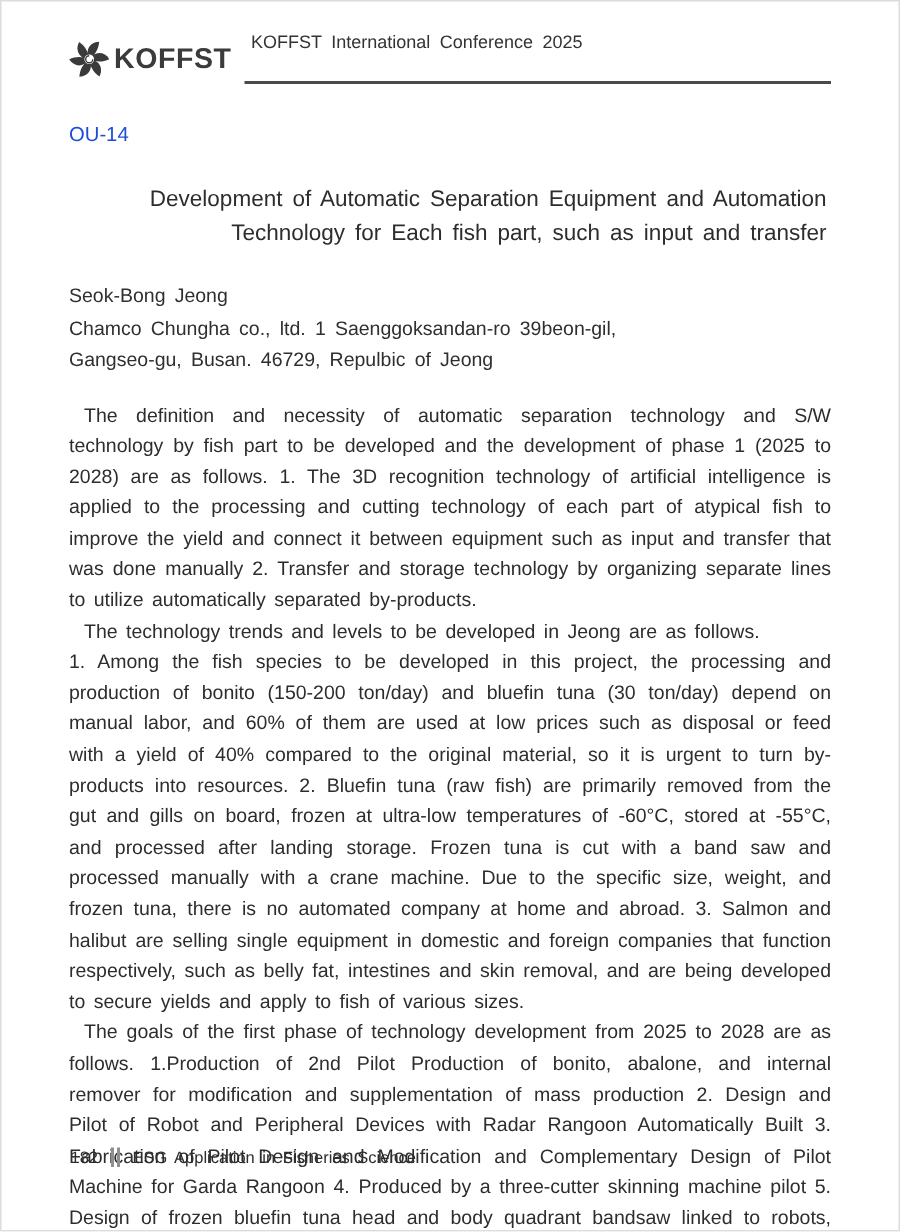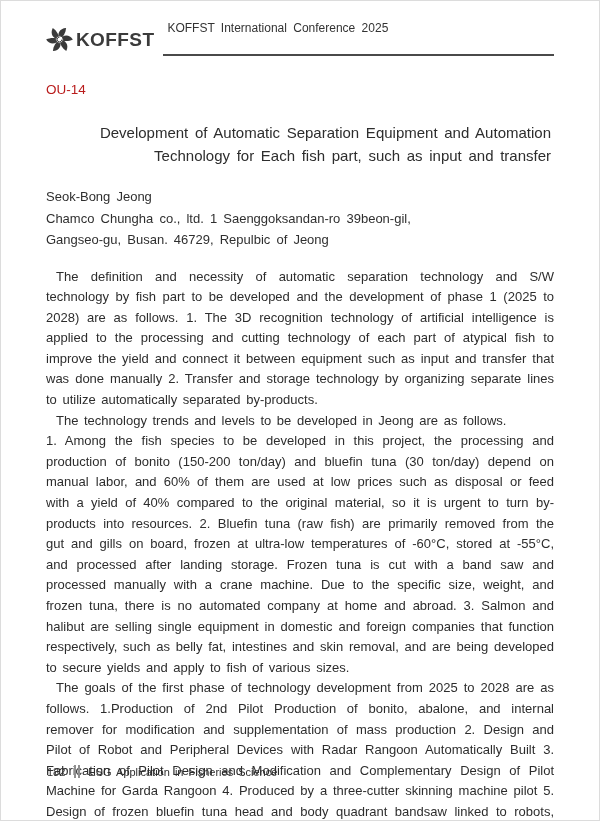--- a/index.html
+++ b/index.html
@@ -44,21 +44,21 @@
     font-size: 12px;
     color: #333333;
     white-space: nowrap;
     word-spacing: 3px;
     line-height: 1;
   }
   
   .paper-id {
     margin-top: 26px;
     font-size: 13.5px;
-    color: #b91c1c;
+    color: #1d4ed8;
   }
   
   .paper-title {
     margin: 24px auto 0 auto;
     max-width: 502px;
     text-align: right;
     font-size: 15px;
     line-height: 23px;
     word-spacing: 2.5px;
     color: #2d2d2d;

